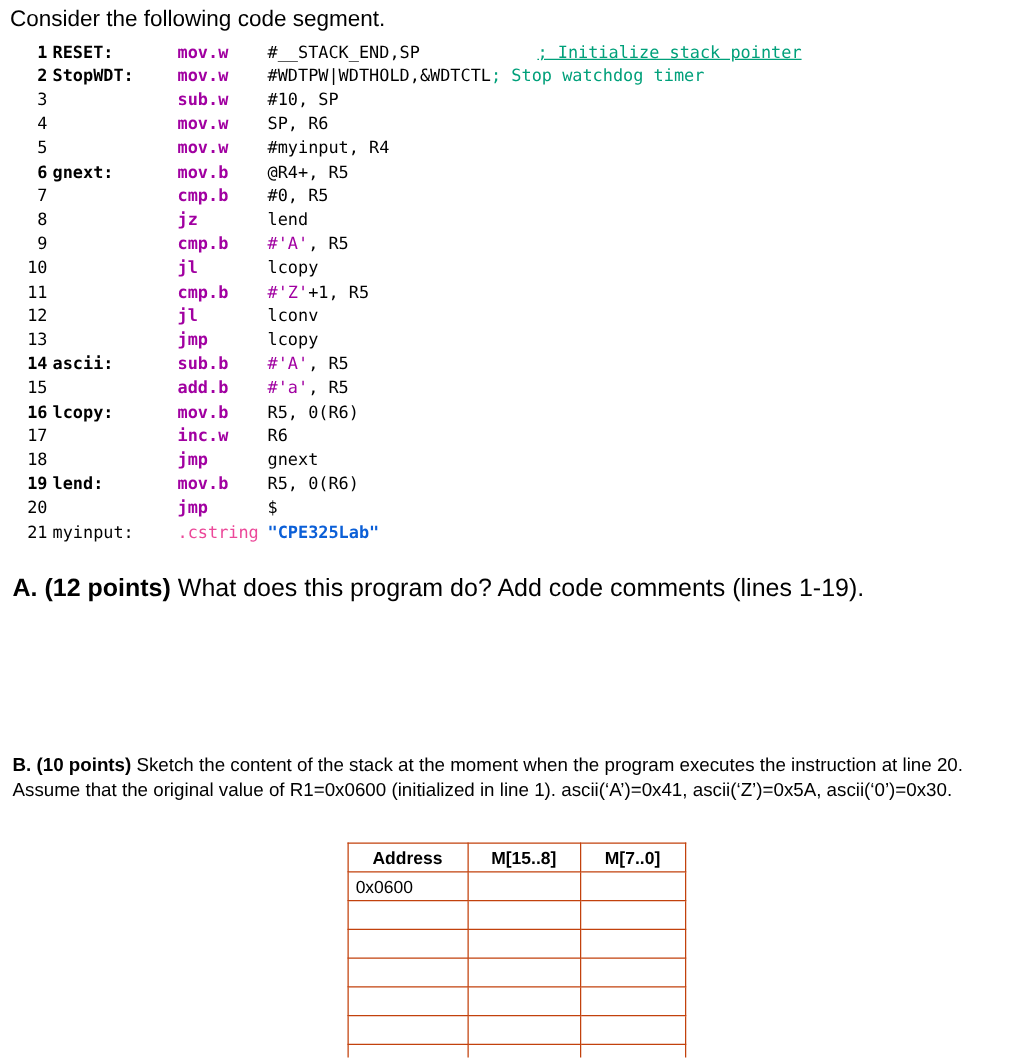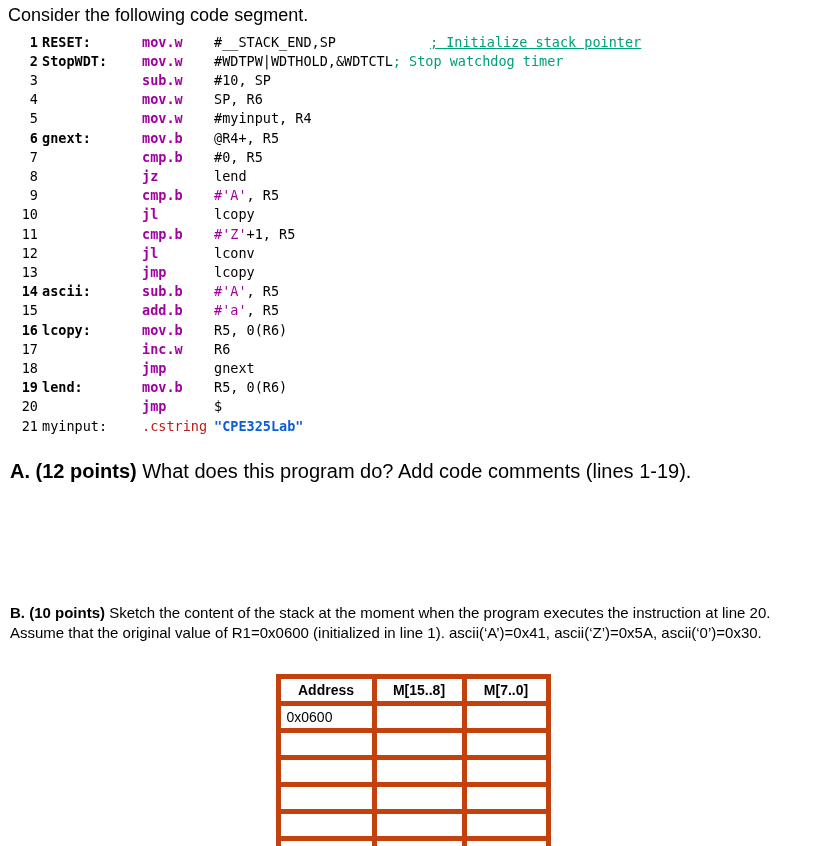--- a/index.html
+++ b/index.html
@@ -55,21 +55,21 @@
     color: #000;
   }
   .c-label.plain { font-weight: normal; }
   .c-op {
     width: 72px;
     flex: 0 0 auto;
     font-weight: bold;
     color: #a100a1;
   }
   .c-op.dir {
-    color: #b91c1c;
+    color: #ec4899;
     font-weight: normal;
     width: 72px;
   }
   .c-args {
     flex: 0 0 auto;
     color: #000;
   }
   .c-args .lit { color: #a100a1; }
   .c-args .str { color: #0b5fd7; font-weight: bold; }
   .c-comment {
@@ -98,21 +98,21 @@
     margin-top: 30px;
     display: flex;
     justify-content: center;
     padding-left: 10px;
   }
   table.stack {
     border-collapse: collapse;
     font-size: 14px;
   }
   table.stack th, table.stack td {
-    border: 5px solid #c2410c;
+    border: 1px solid #c2410c;
     height: 20px;
     margin-left: 40px;
   }
   table.stack th {
     font-weight: bold;
     text-align: center;
     padding: 1px 10px;
   }
   table.stack td {
     padding: 1px 6px;

